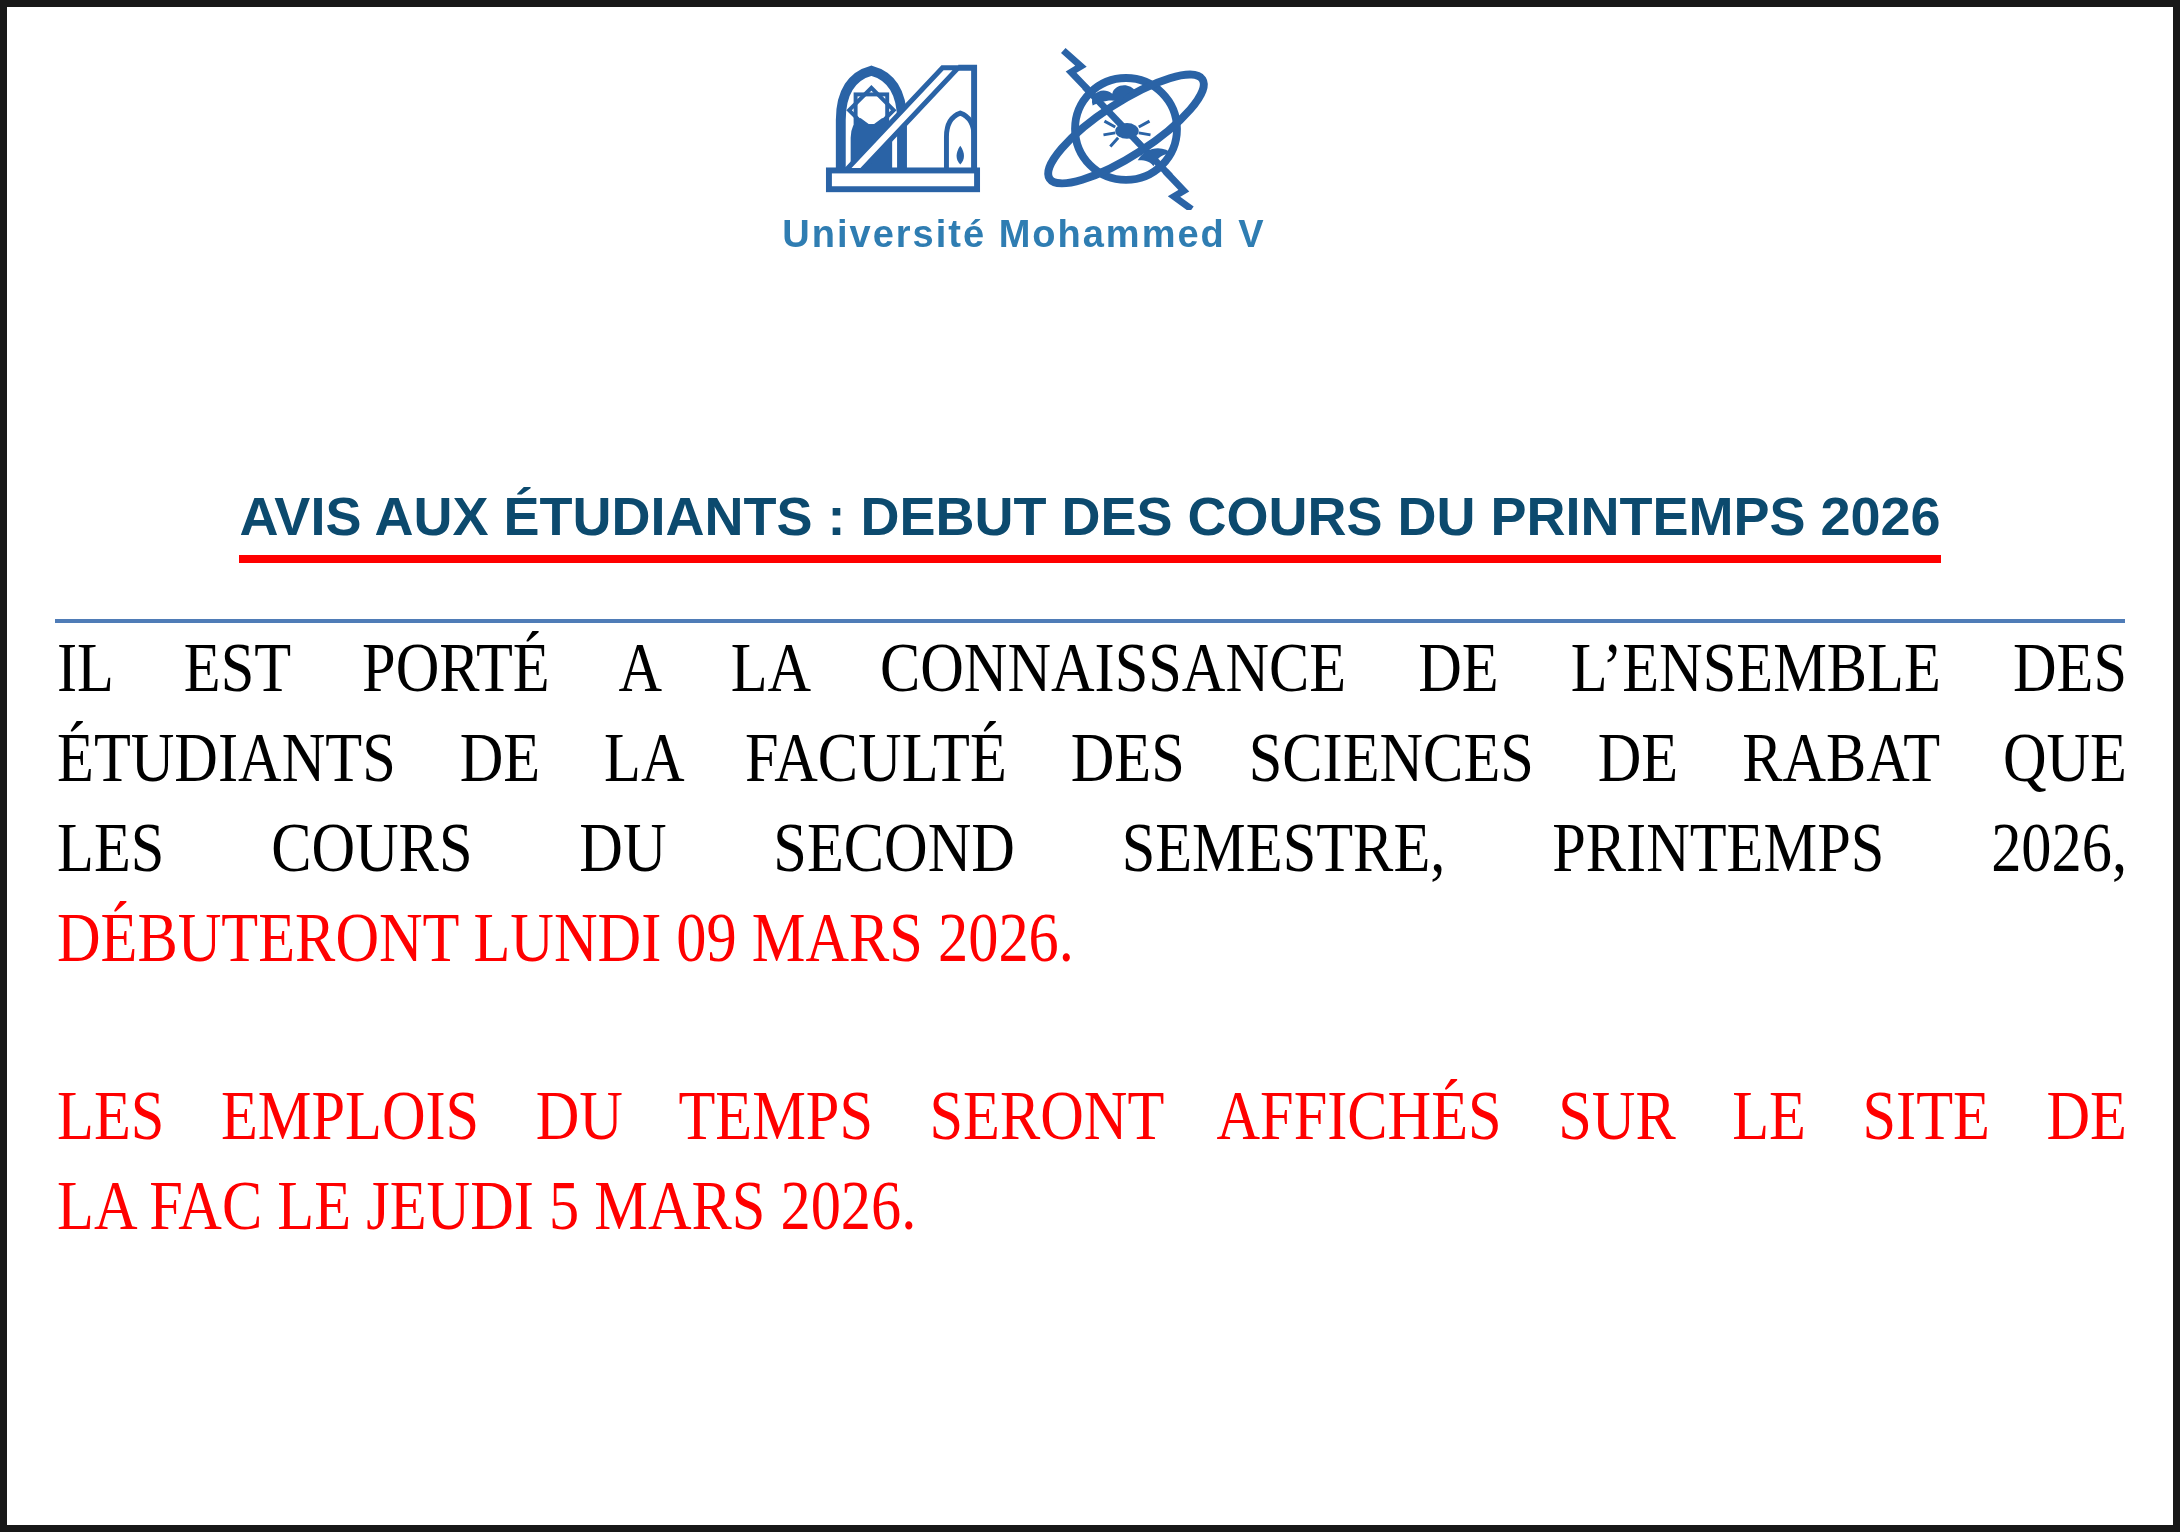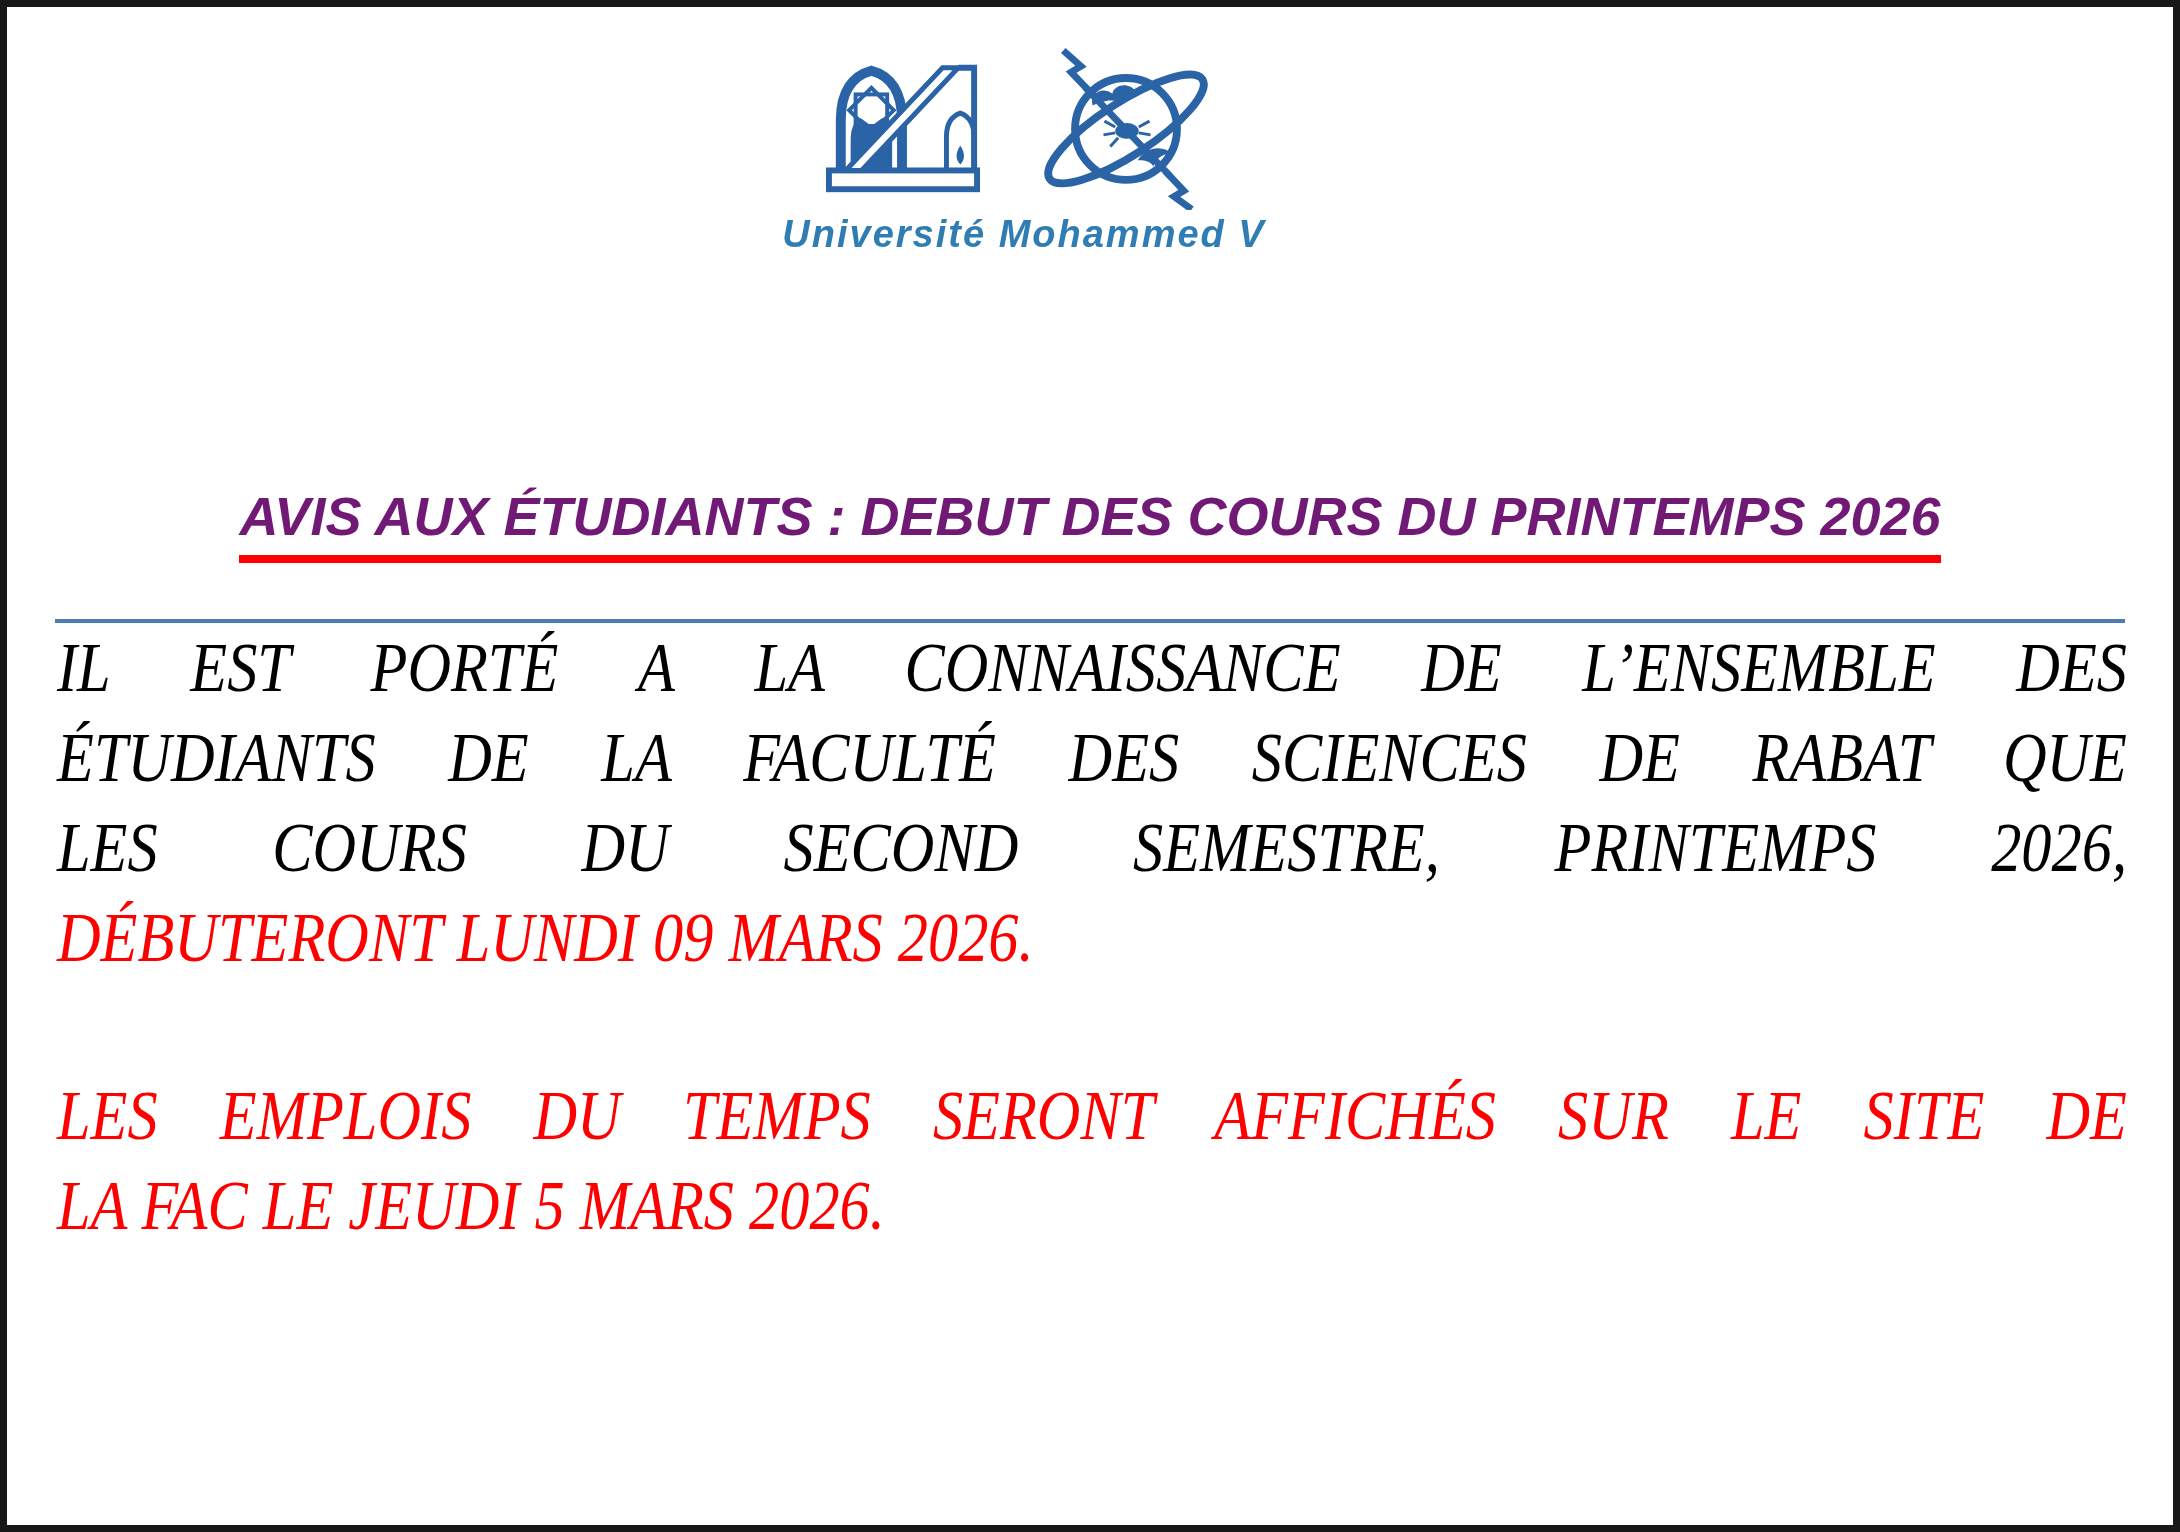--- a/index.html
+++ b/index.html
@@ -9,21 +9,20 @@
     font-family: "Liberation Sans", sans-serif;
   }
   .page {
     position: relative;
     width: 2180px;
     height: 1532px;
     box-sizing: border-box;
     border: 7px solid #181818;
     background: #ffffff;
     overflow: hidden;
-    font-style: italic;
   }
 
   
   .logo {
     margin-top: 40px;
     display: flex;
     flex-direction: column;
     align-items: center;
     transform: translateX(-66px);
   }
@@ -49,21 +48,21 @@
     margin-top: 232px;
     text-align: center;
   }
   .title {
     display: inline-block;
     font-family: "Liberation Sans", sans-serif;
     font-weight: bold;
     font-size: 54px;
     line-height: 62px;
     letter-spacing: 0px;
-    color: #701a75;
+    color: #0c4a6e;
     padding-bottom: 8px;
     border-bottom: 8px solid #ff0000;
     white-space: nowrap;
   }
 
   
   .divider {
     margin: 56px 48px 0 48px;
     border: none;
     border-top: 4px solid #4f7cb7;

